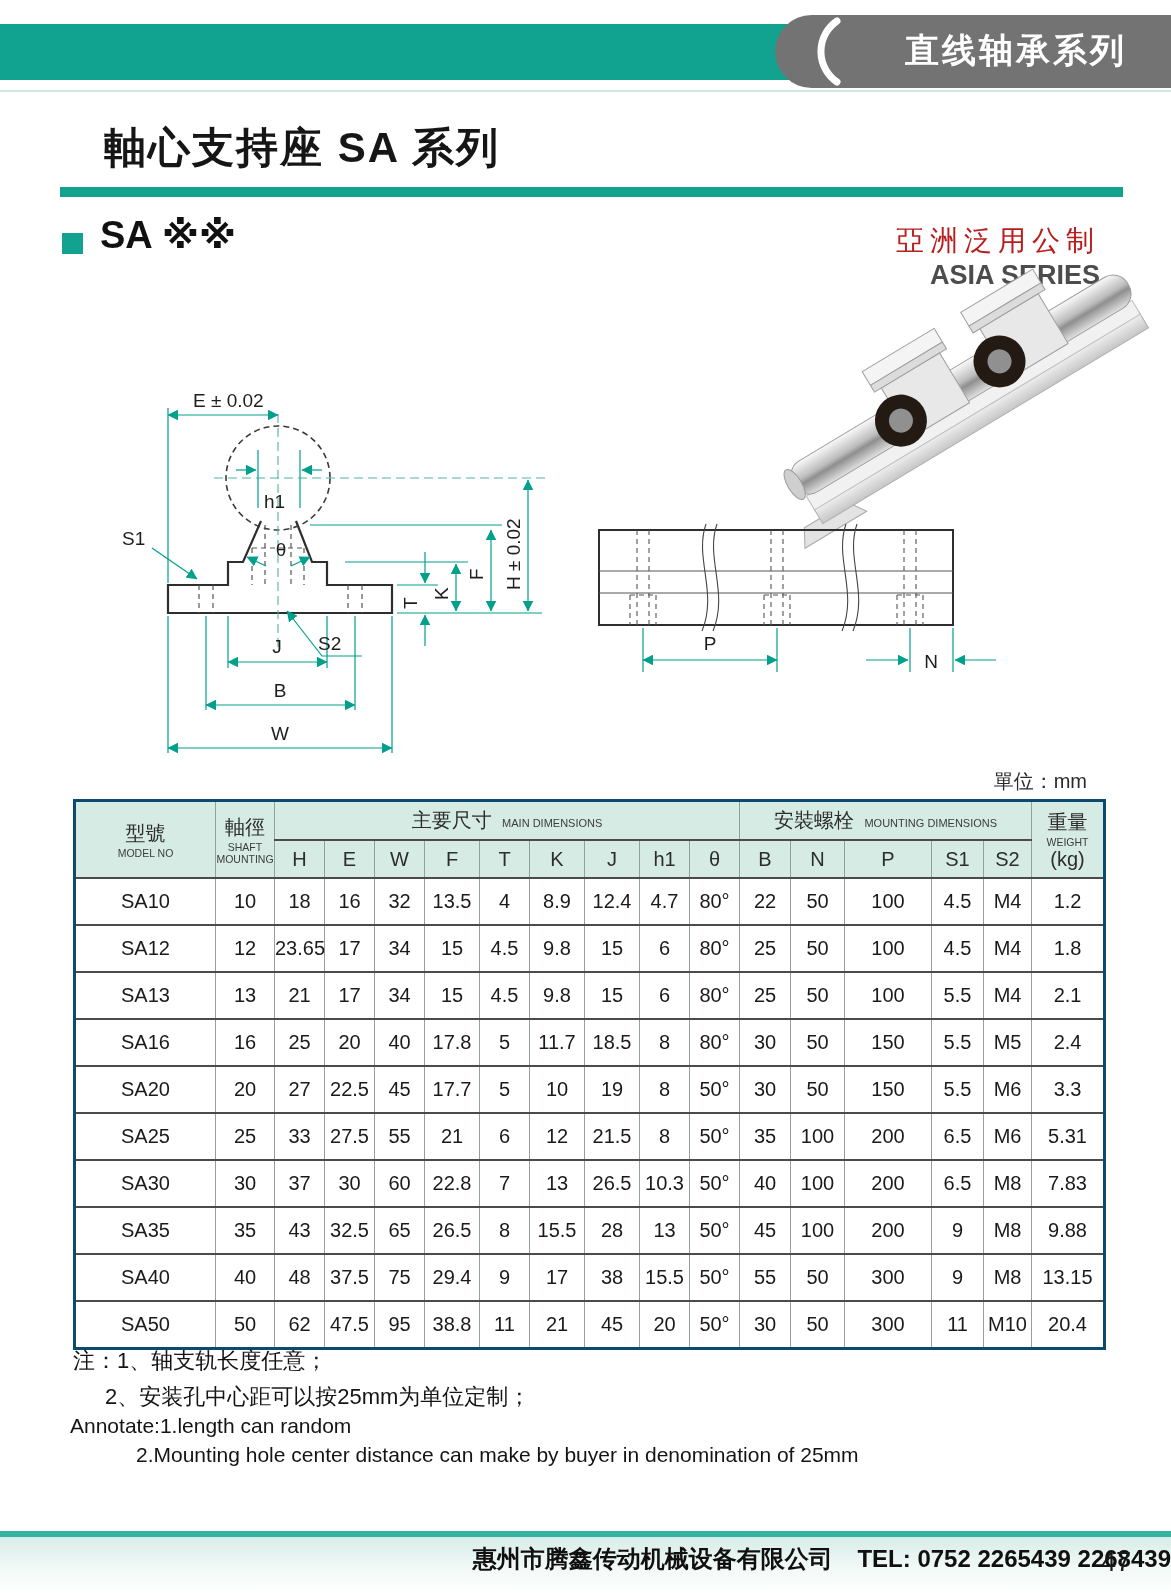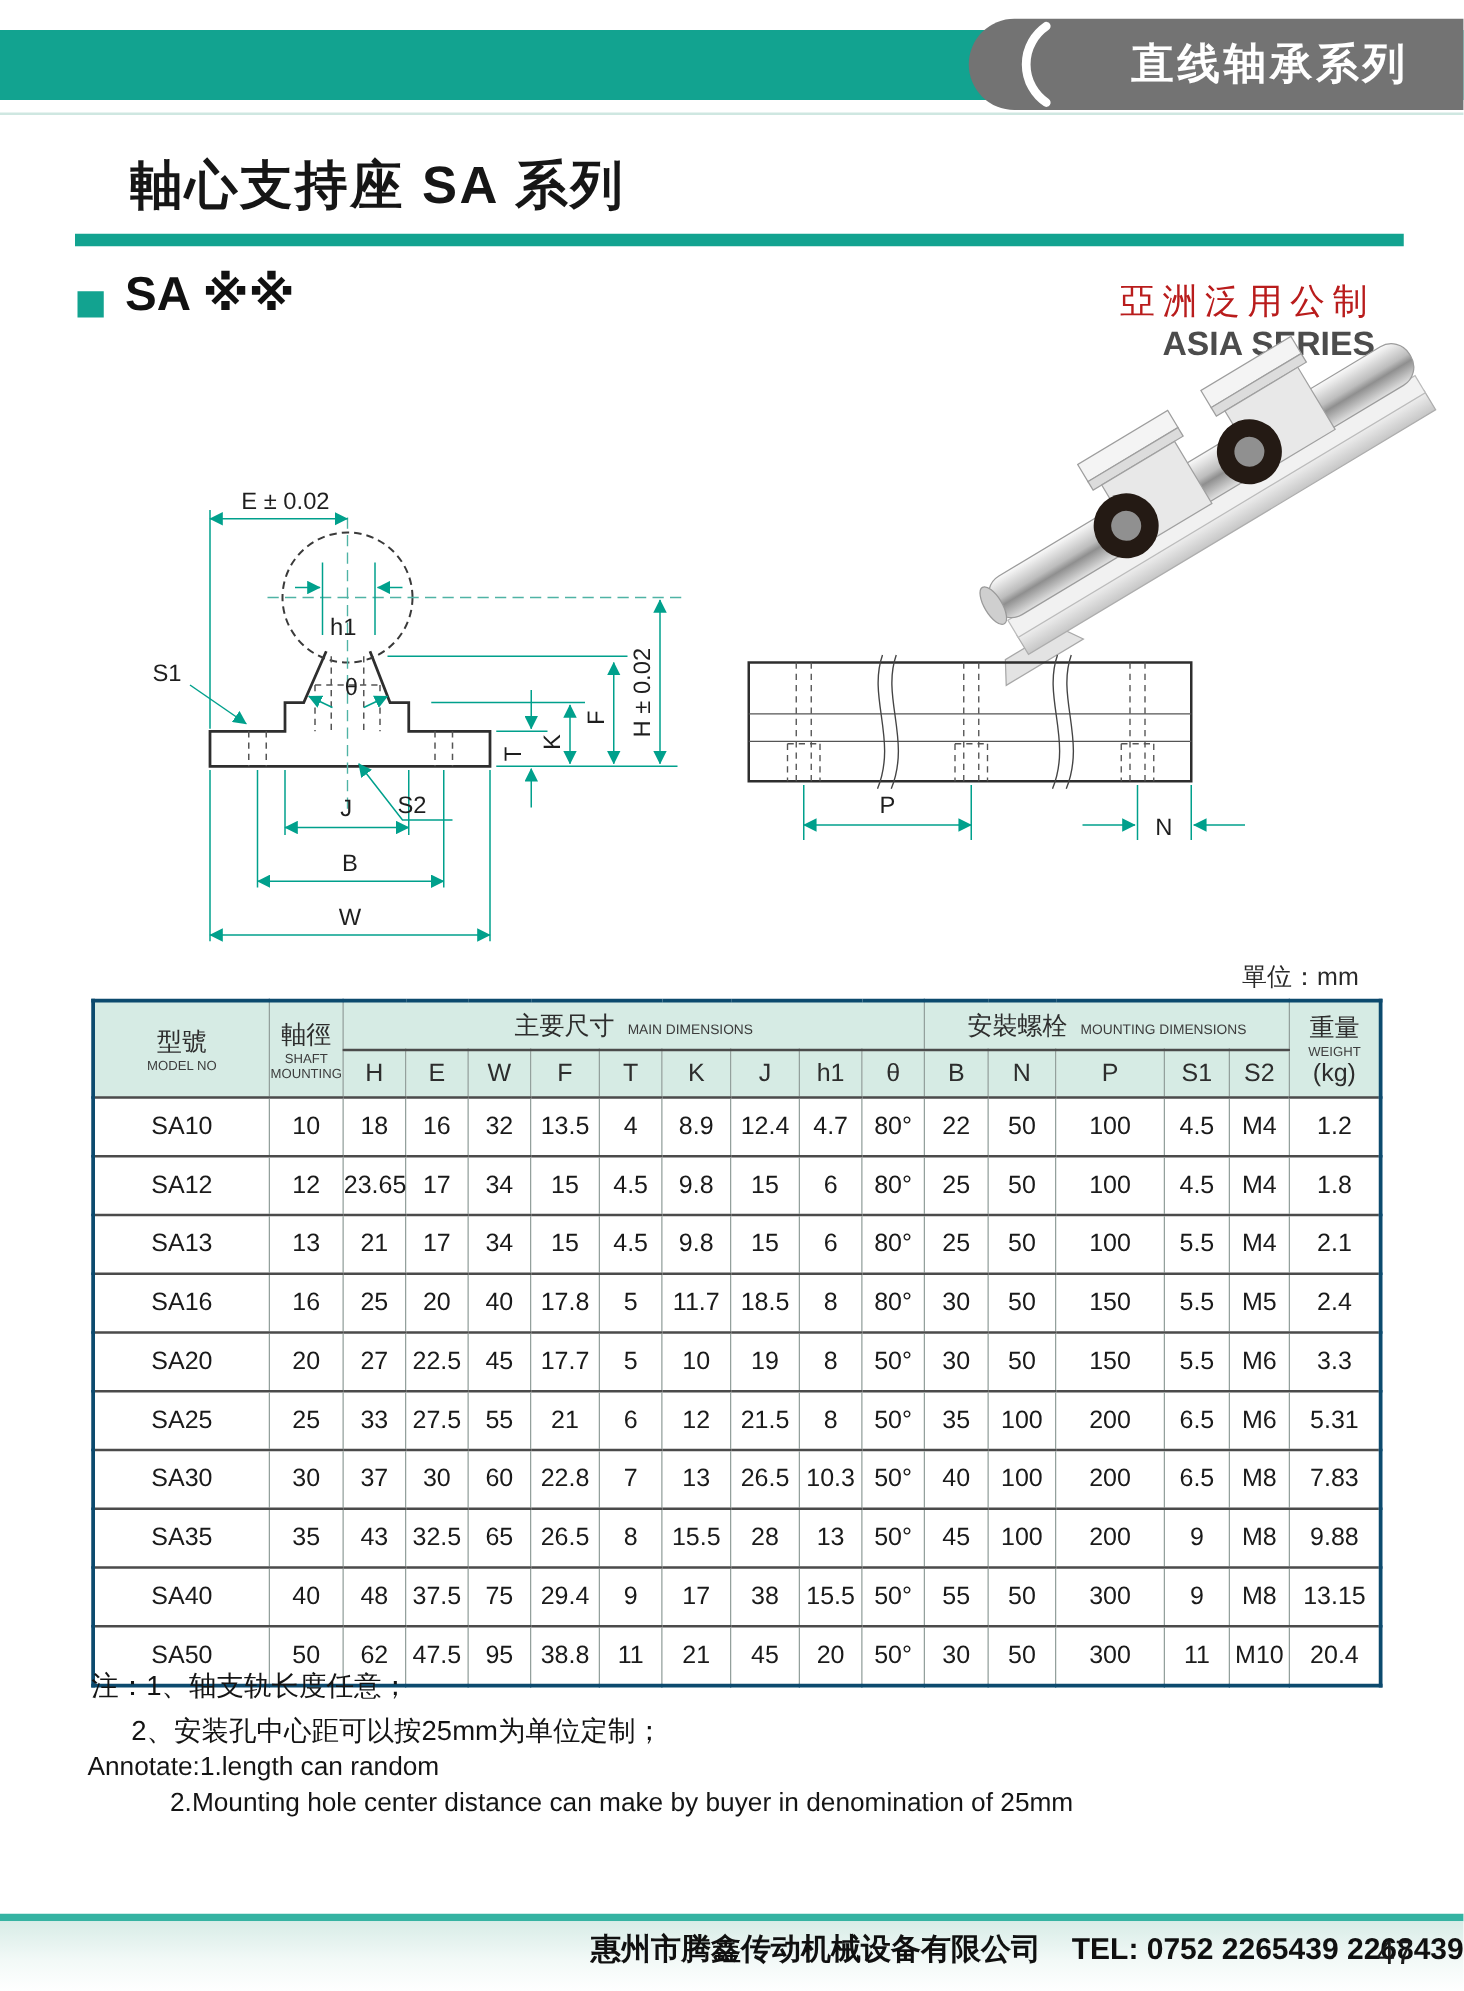--- a/index.html
+++ b/index.html
@@ -30,21 +30,21 @@
               width:1030px;border:3px solid #0c4a6e;}
   .spec-table th,.spec-table td{border-left:1px solid #93a09c;border-right:1px solid #93a09c;
               border-top:2px solid #4b4b4b;border-bottom:2px solid #4b4b4b;
               text-align:center;vertical-align:middle;padding:0;}
   .spec-table thead th{background:#d6ebe4;font-weight:normal;color:#2d2d2d;}
   .h1row th{height:37px;} .h2row th{height:36px;font-size:20px;}
   .spec-table tbody td{height:45px;font-size:20px;color:#1a1a1a;background:#fff;}
   .cnbig{font-size:20px;} .ensmall{font-size:10.5px;color:#3c3c3c;letter-spacing:0;}
   .grp .cnbig{margin-right:6px;} .grp .ensmall{font-size:11px;}
   
-  .note{position:absolute;color:#141414;white-space:nowrap;}
+  .note{position:absolute;color:#141414;white-space:nowrap;margin-top:12px;}
   .n1{left:73px;top:1334px;font-size:22px;}
   .n2{left:105px;top:1370px;font-size:22px;}
   .n3{left:70px;top:1402px;font-size:21px;}
   .n4{left:136px;top:1431px;font-size:21px;}
   
   .footer-strip{position:absolute;left:0;top:1531px;width:1171px;height:6px;background:#35b3a2;}
   .footer-grad{position:absolute;left:0;top:1537px;width:1171px;height:56px;
                background:linear-gradient(to bottom,#d8ece7 0%,#f2f9f7 55%,#ffffff 100%);}
   .footer-text{position:absolute;left:0;top:1543px;width:1171px;text-align:right;
                font-size:24px;font-weight:bold;color:#101010;white-space:nowrap;}

